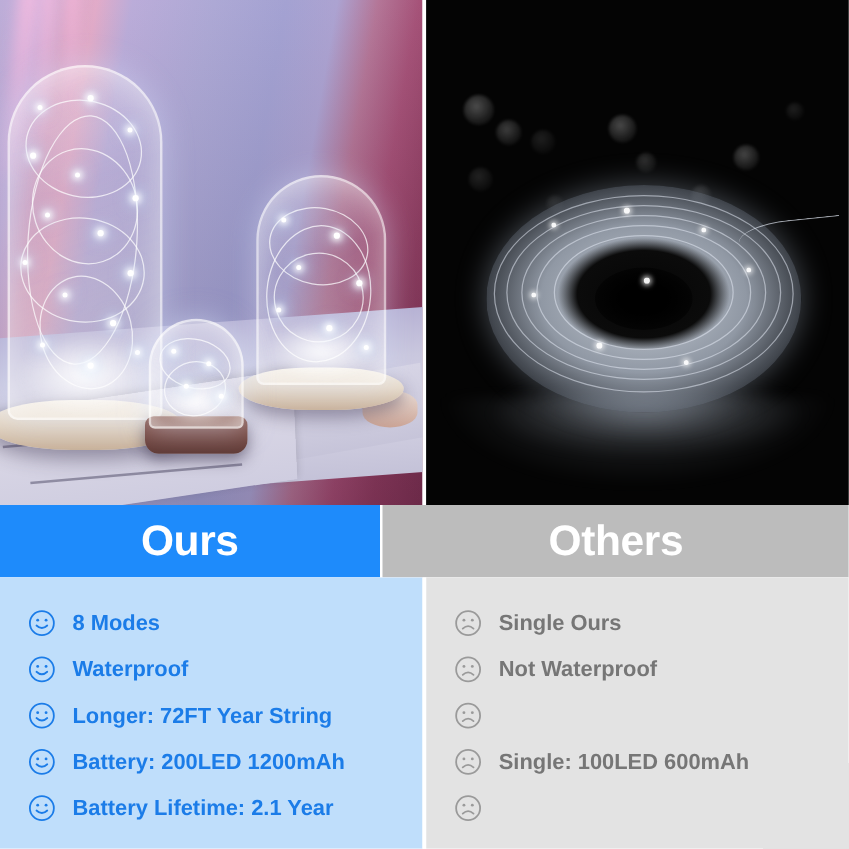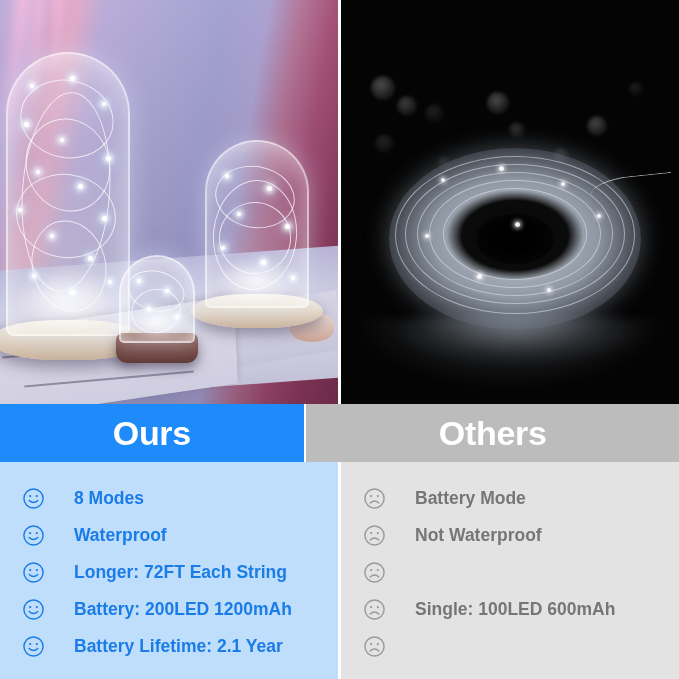--- a/index.html
+++ b/index.html
@@ -261,21 +261,21 @@
   .list-col { height: 217px; padding: 18px 0 0 0; }
   .list-ours   { width: 338px; background: #bfdefb; }
   .list-gap    { width: 3px;  background: #ffffff; }
   .list-others { width: 338px; background: #e3e3e3; }
 
   .feature {
     display: flex;
     align-items: center;
     height: 37px;
     padding-left: 22px;
-    gap: 29px;
+    gap: 13px;
   }
   .feature-label {
     font-size: 17.5px;
     font-weight: bold;
     white-space: nowrap;
     line-height: 1;
   }
   .list-ours   .feature-label { color: #1b7ce8; }
   .list-others .feature-label { color: #767676; }
   .face { width: 23px; height: 23px; flex: 0 0 23px; display: block; }
@@ -424,21 +424,21 @@
         </svg>
         <span class="feature-label">Waterproof</span>
       </div>
       <div class="feature">
         <svg class="face" viewBox="0 0 24 24">
           <circle cx="12" cy="12" r="10" fill="none" stroke="#1b7ce8" stroke-width="1.5"></circle>
           <circle cx="8.5" cy="9.5" r="1.2" fill="#1b7ce8"></circle>
             <circle cx="15.5" cy="9.5" r="1.2" fill="#1b7ce8"></circle>
           <path d="M7.5 14 Q12 18.2 16.5 14" fill="none" stroke="#1b7ce8" stroke-width="1.5" stroke-linecap="round"></path>
         </svg>
-        <span class="feature-label">Longer: 72FT Each String</span>
+        <span class="feature-label">Longer: 72FT Year String</span>
       </div>
       <div class="feature">
         <svg class="face" viewBox="0 0 24 24">
           <circle cx="12" cy="12" r="10" fill="none" stroke="#1b7ce8" stroke-width="1.5"></circle>
           <circle cx="8.5" cy="9.5" r="1.2" fill="#1b7ce8"></circle>
             <circle cx="15.5" cy="9.5" r="1.2" fill="#1b7ce8"></circle>
           <path d="M7.5 14 Q12 18.2 16.5 14" fill="none" stroke="#1b7ce8" stroke-width="1.5" stroke-linecap="round"></path>
         </svg>
         <span class="feature-label">Battery: 200LED 1200mAh</span>
       </div>
@@ -456,21 +456,21 @@
     <div class="list-gap"></div>
 
     <div class="list-col list-others">
       <div class="feature">
         <svg class="face" viewBox="0 0 24 24">
           <circle cx="12" cy="12" r="10" fill="none" stroke="#9a9a9a" stroke-width="1.5"></circle>
           <circle cx="8.5" cy="9.5" r="1.2" fill="#9a9a9a"></circle>
             <circle cx="15.5" cy="9.5" r="1.2" fill="#9a9a9a"></circle>
           <path d="M7.5 16.6 Q12 12.4 16.5 16.6" fill="none" stroke="#9a9a9a" stroke-width="1.5" stroke-linecap="round"></path>
         </svg>
-        <span class="feature-label">Battery Mode</span>
+        <span class="feature-label">Single Ours</span>
       </div>
       <div class="feature">
         <svg class="face" viewBox="0 0 24 24">
           <circle cx="12" cy="12" r="10" fill="none" stroke="#9a9a9a" stroke-width="1.5"></circle>
           <circle cx="8.5" cy="9.5" r="1.2" fill="#9a9a9a"></circle>
             <circle cx="15.5" cy="9.5" r="1.2" fill="#9a9a9a"></circle>
           <path d="M7.5 16.6 Q12 12.4 16.5 16.6" fill="none" stroke="#9a9a9a" stroke-width="1.5" stroke-linecap="round"></path>
         </svg>
         <span class="feature-label">Not Waterproof</span>
       </div>

